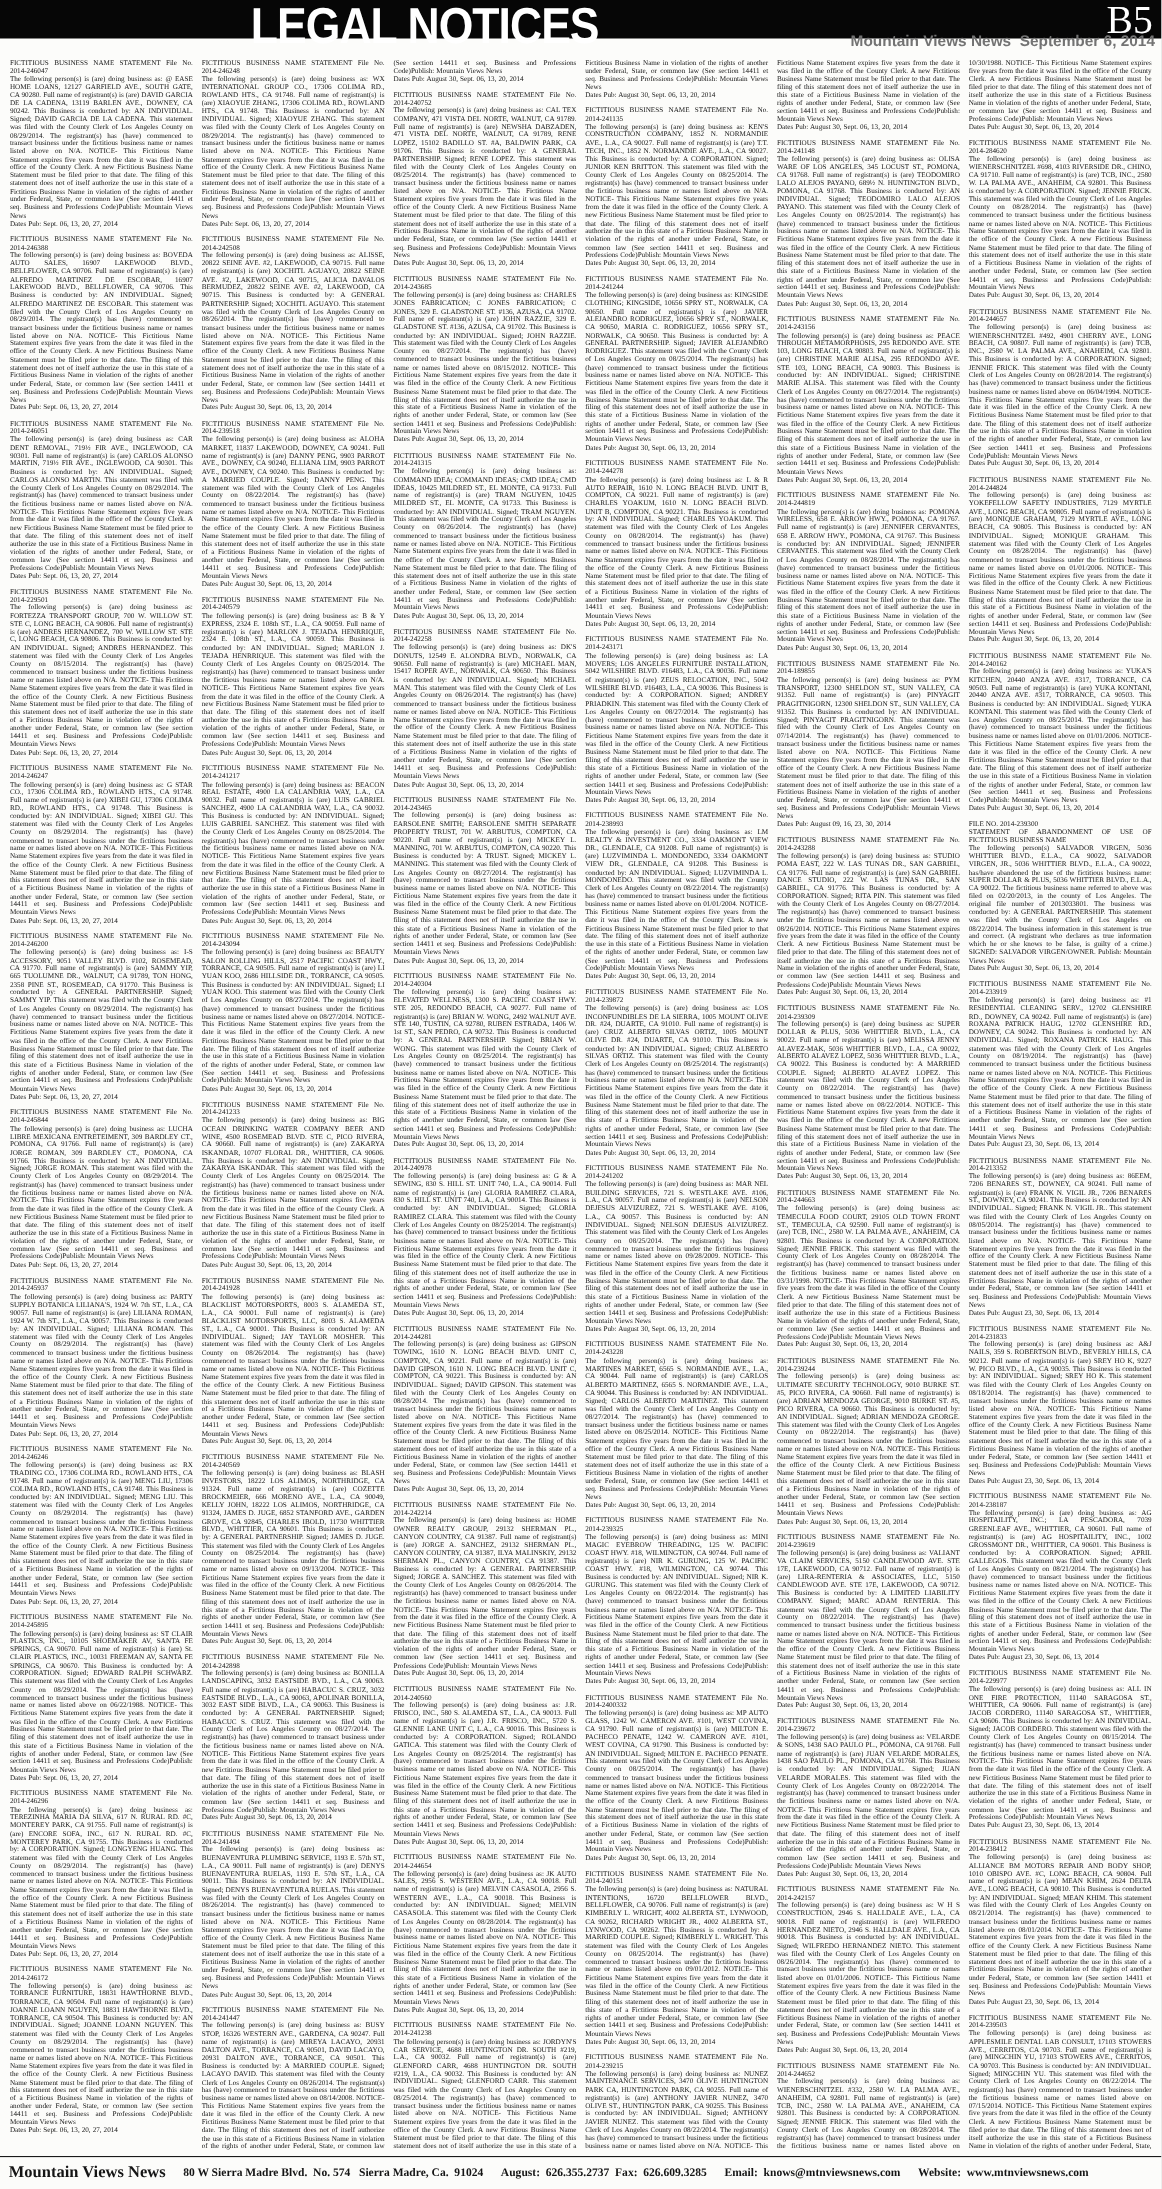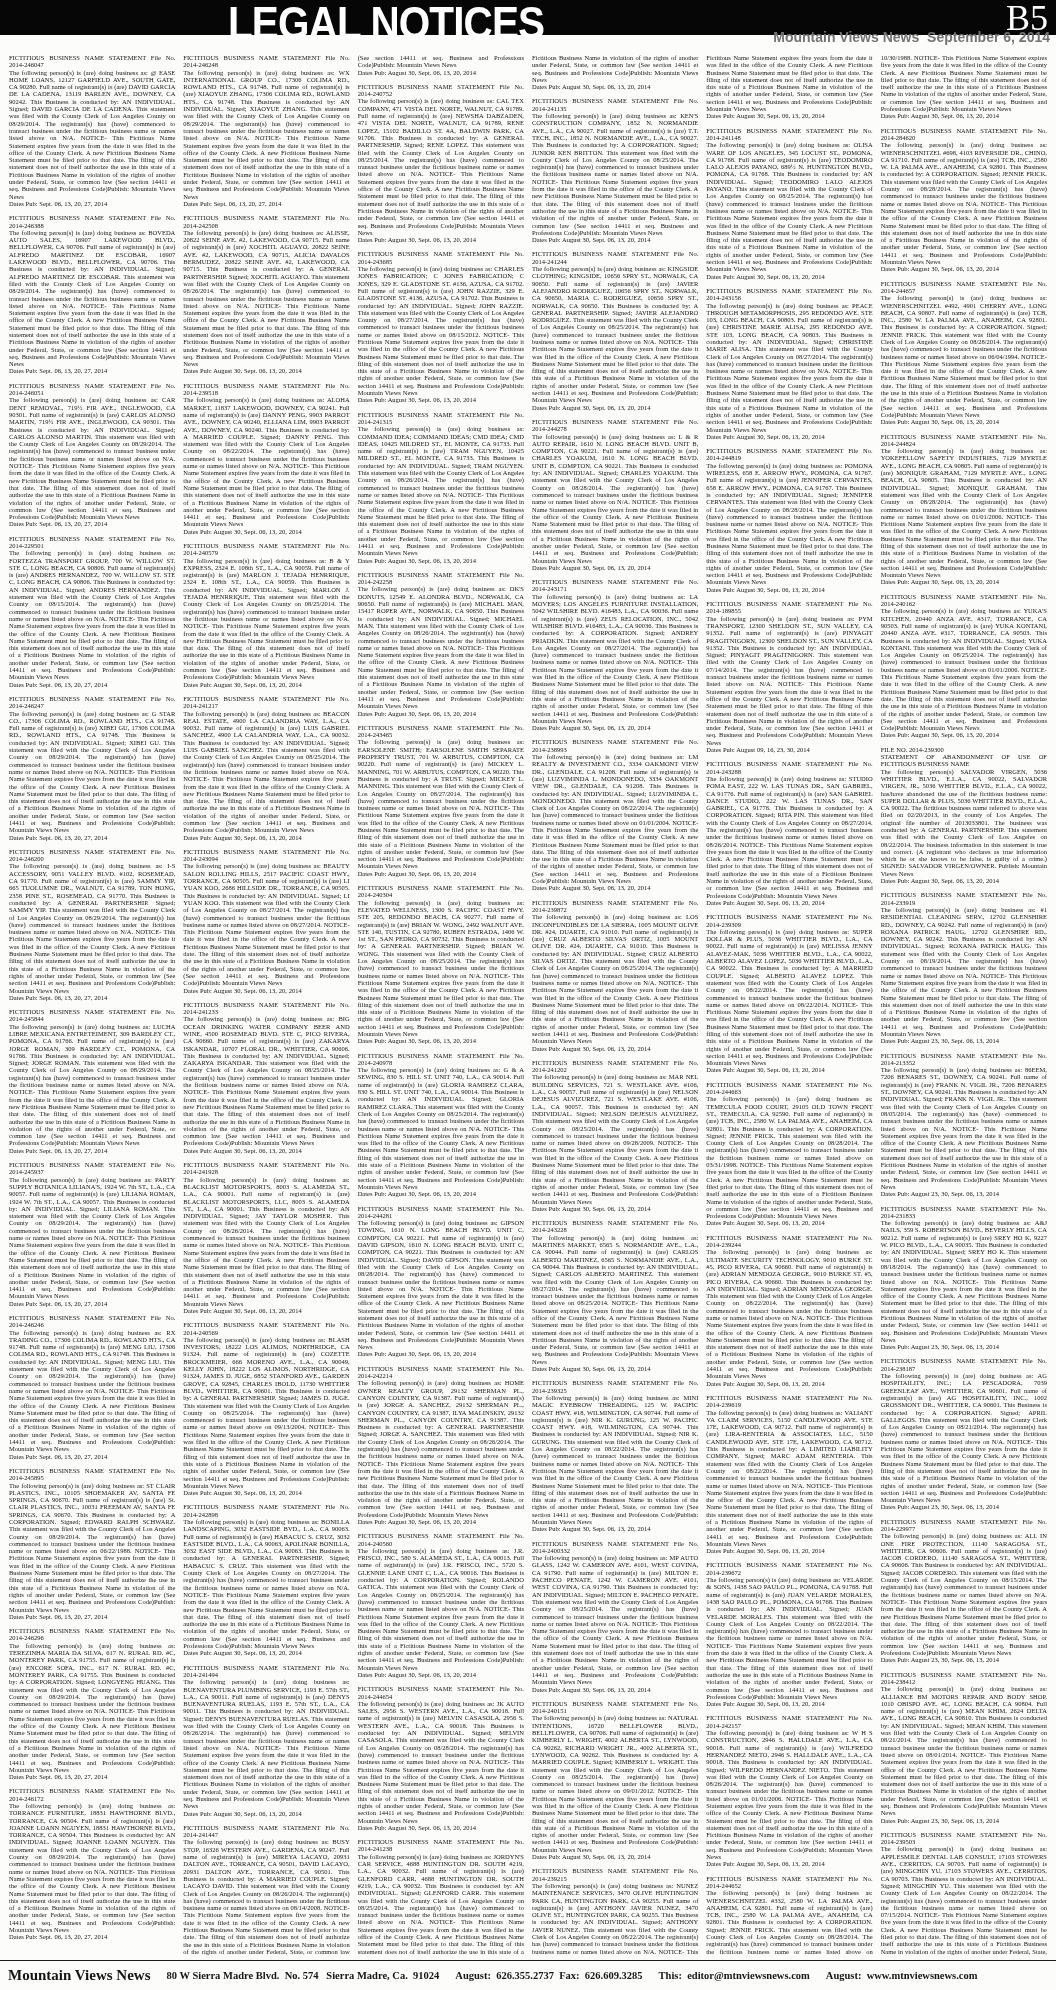--- a/index.html
+++ b/index.html
@@ -415,17 +415,17 @@
       <div class="notice">
         <div class="nh">FICTITIOUS BUSINESS NAME STATEMENT File No. 2014-239503</div>
         <div class="nb">The following person(s) is (are) doing business as: APPLESMILE DENTAL LAB CONSULT, 17103 STOWERS AVE., CERRITOS, CA 90703. Full name of registrant(s) is (are) MINGCHIN YU, 17103 STOWERS AVE., CERRITOS, CA 90703. This Business is conducted by: AN INDIVIDUAL. Signed; MINGCHIN YU. This statement was filed with the County Clerk of Los Angeles County on 08/22/2014. The registrant(s) has (have) commenced to transact business under the fictitious business name or names listed above on 07/15/2014. NOTICE- This Fictitious Name Statement expires five years from the date it was filed in the office of the County Clerk. A new Fictitious Business Name Statement must be filed prior to that date. The filing of this statement does not of itself authorize the use in this state of a Fictitious Business Name in violation of the rights of another under Federal, State, or common law (See section 14411 et seq. Business and Professions Code)Publish: Mountain Views News</div>
       </div>
     </div>
 
   <div class="footer">
     <span class="footer-name">Mountain Views News</span>
     <span class="footer-item">80 W Sierra Madre Blvd.  No. 574   Sierra Madre, Ca.  91024</span>
     <span class="footer-item">August:  626.355.2737  Fax:  626.609.3285</span>
-    <span class="footer-item">This:  editor@mtnviewsnews.com</span>
-    <span class="footer-item">August:  www.mtnviewsnews.com</span>
+    <span class="footer-item">Email:  knows@mtnviewsnews.com</span>
+    <span class="footer-item">Website:  www.mtnviewsnews.com</span>
   </div>
 
 </div>
 
 </body></html>

